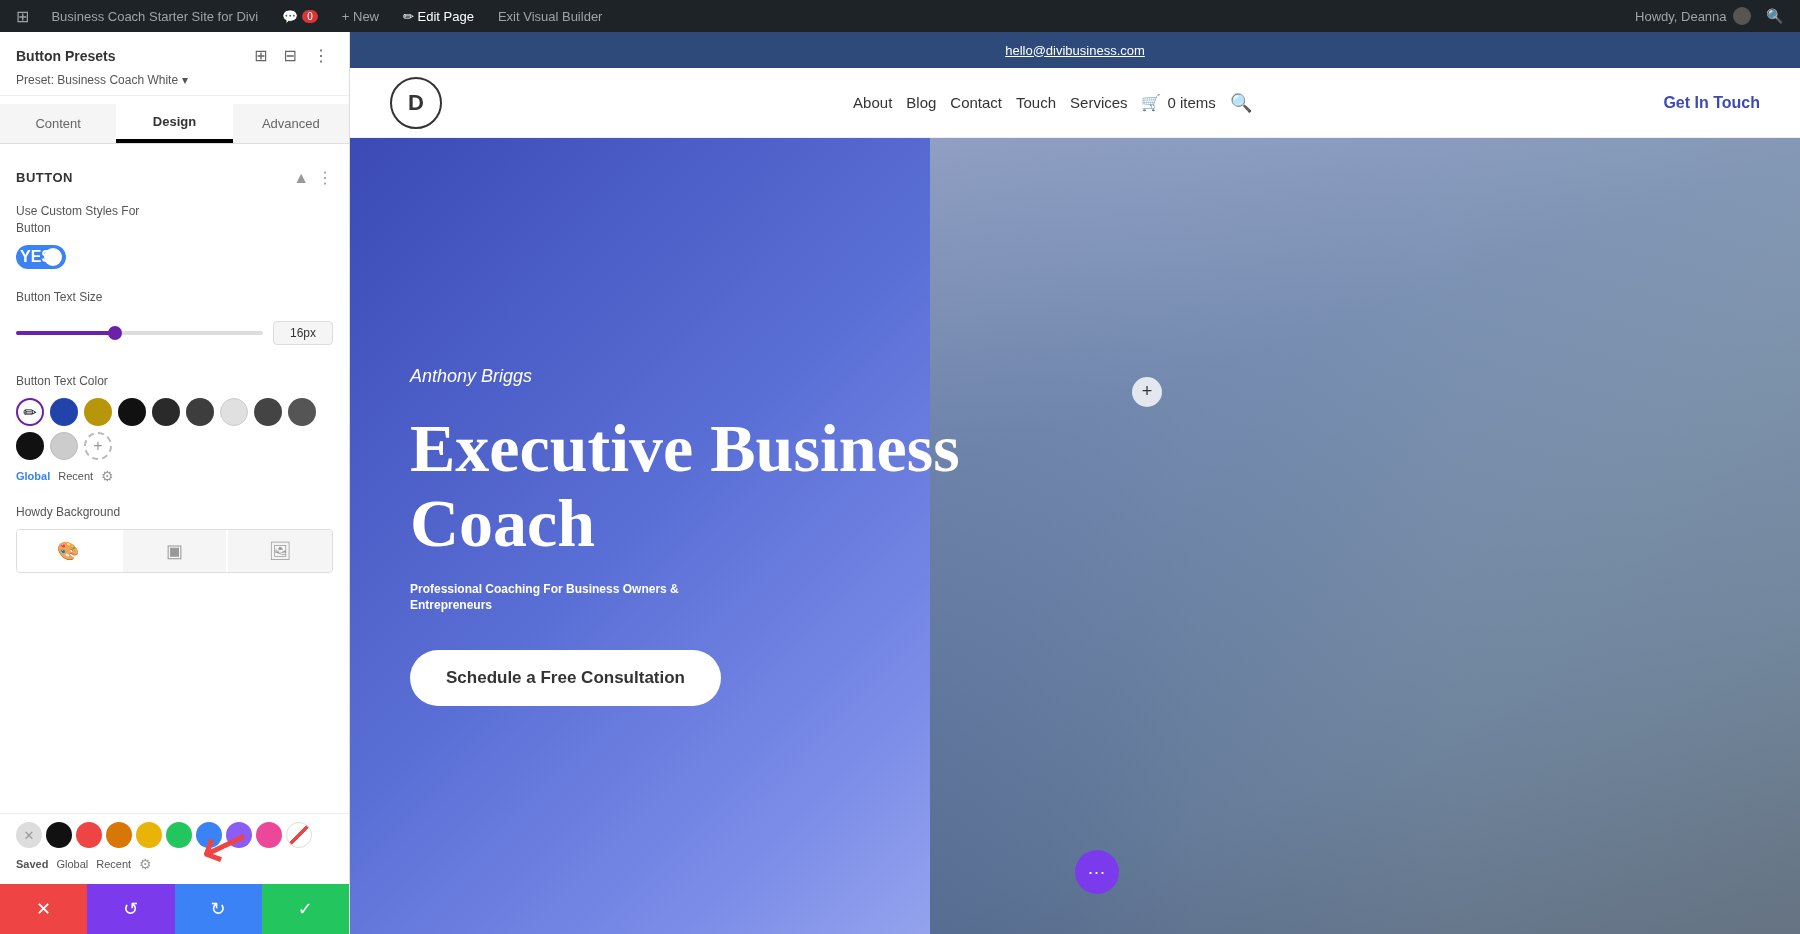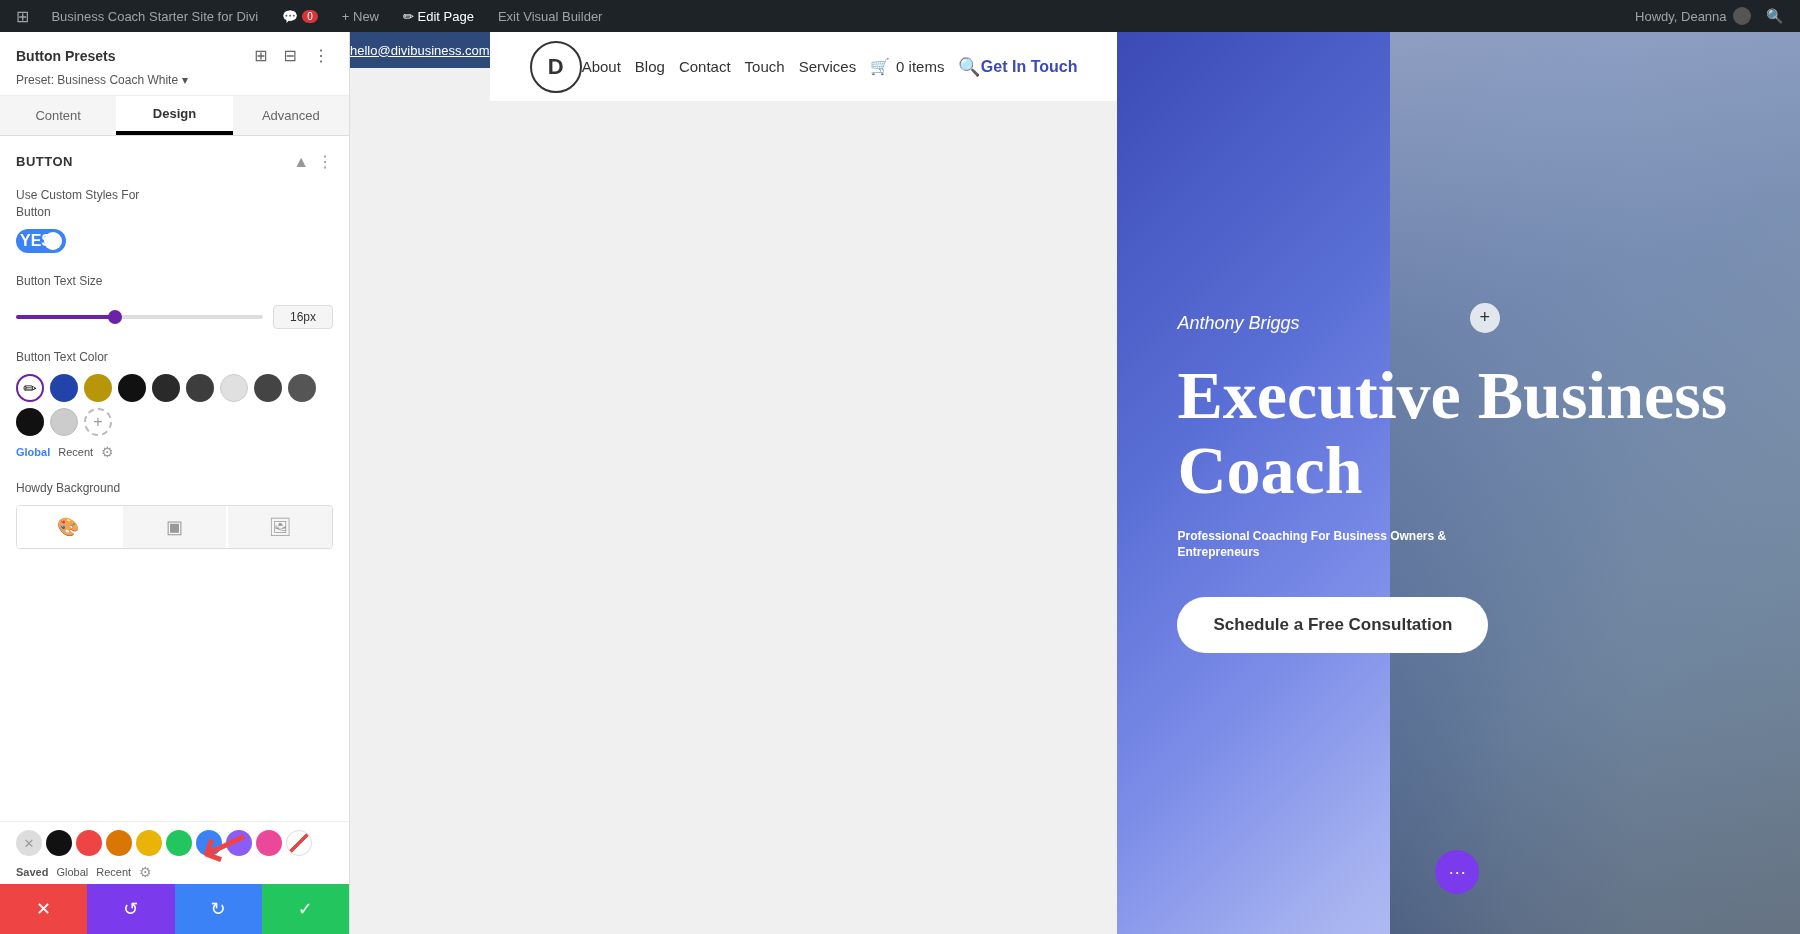--- a/index.html
+++ b/index.html
@@ -32,20 +32,21 @@
 
     
     .left-panel {
       width: 350px;
       flex-shrink: 0;
       background: #fff;
       display: flex;
       flex-direction: column;
       border-right: 1px solid #ddd;
       position: relative;
+      gap: 8px;
     }
 
     
     .panel-header {
       background: #fff;
       padding: 12px 16px 8px;
       border-bottom: 1px solid #eee;
     }
     .panel-title-row {
       display: flex;
@@ -115,21 +116,21 @@
     .toggle-label { font-size: 16px; font-weight: 700; color: #fff; }
     .toggle-knob {
       width: 18px; height: 18px;
       background: #fff;
       border-radius: 50%;
       position: absolute;
       right: 4px;
     }
 
     
-    .field-row { margin-bottom: 20px; }
+    .field-row { margin-bottom: 28px; }
     .field-row-header { display: flex; align-items: center; justify-content: space-between; margin-bottom: 8px; }
     .slider-wrap { display: flex; align-items: center; gap: 10px; }
     .slider { flex: 1; height: 4px; background: #ddd; border-radius: 2px; position: relative; cursor: pointer; }
     .slider-fill { height: 100%; background: #6b21a8; border-radius: 2px; width: 40%; }
     .slider-thumb { width: 14px; height: 14px; background: #6b21a8; border-radius: 50%; position: absolute; top: -5px; left: calc(40% - 7px); }
     .slider-value { background: #f5f5f5; border: 1px solid #ddd; border-radius: 4px; padding: 4px 8px; font-size: 12px; color: #333; width: 60px; text-align: center; }
 
     
     .color-section { margin-bottom: 20px; }
     .color-swatches { display: flex; flex-wrap: wrap; gap: 6px; align-items: center; }
@@ -192,21 +193,21 @@
       color: #ef4444;
       font-size: 60px;
       transform: rotate(20deg);
       line-height: 1;
     }
 
     
     .website-preview {
       flex: 1;
       display: flex;
-      flex-direction: row;
+      flex-direction: column;
       overflow: hidden;
       position: relative;
     }
 
     
     .site-topbar {
       background: #2d4a7a;
       height: 36px;
       display: flex;
       align-items: center;

